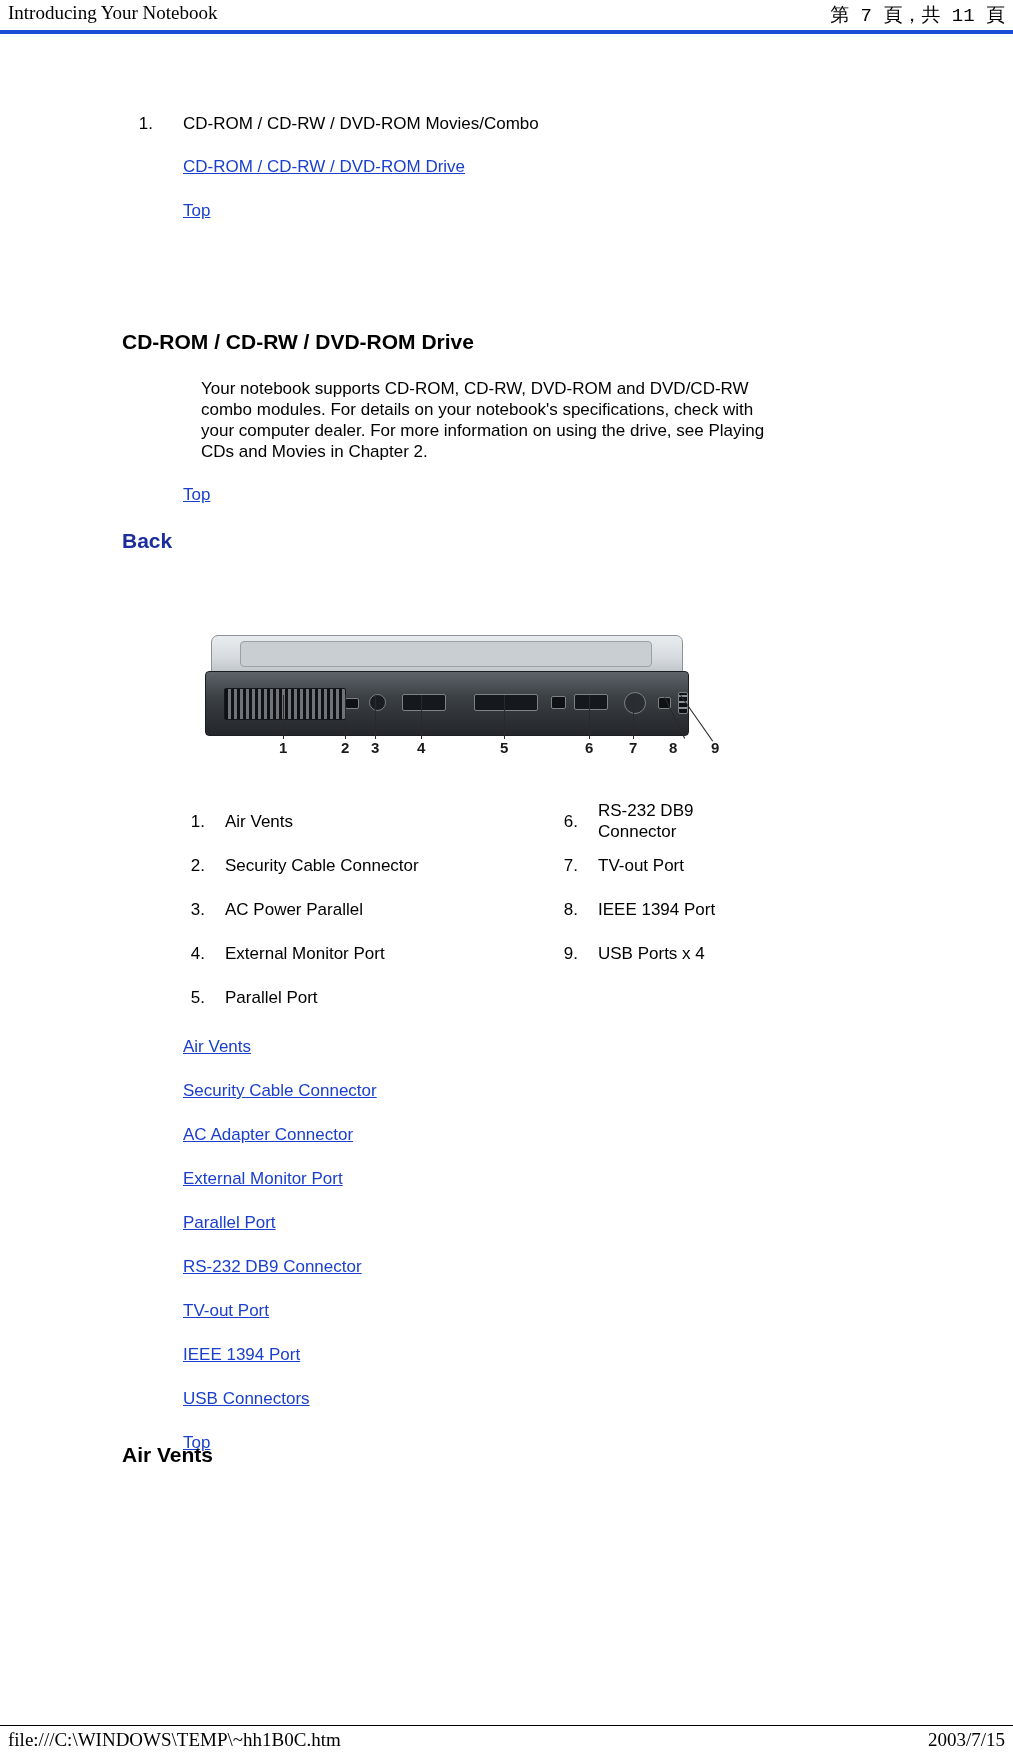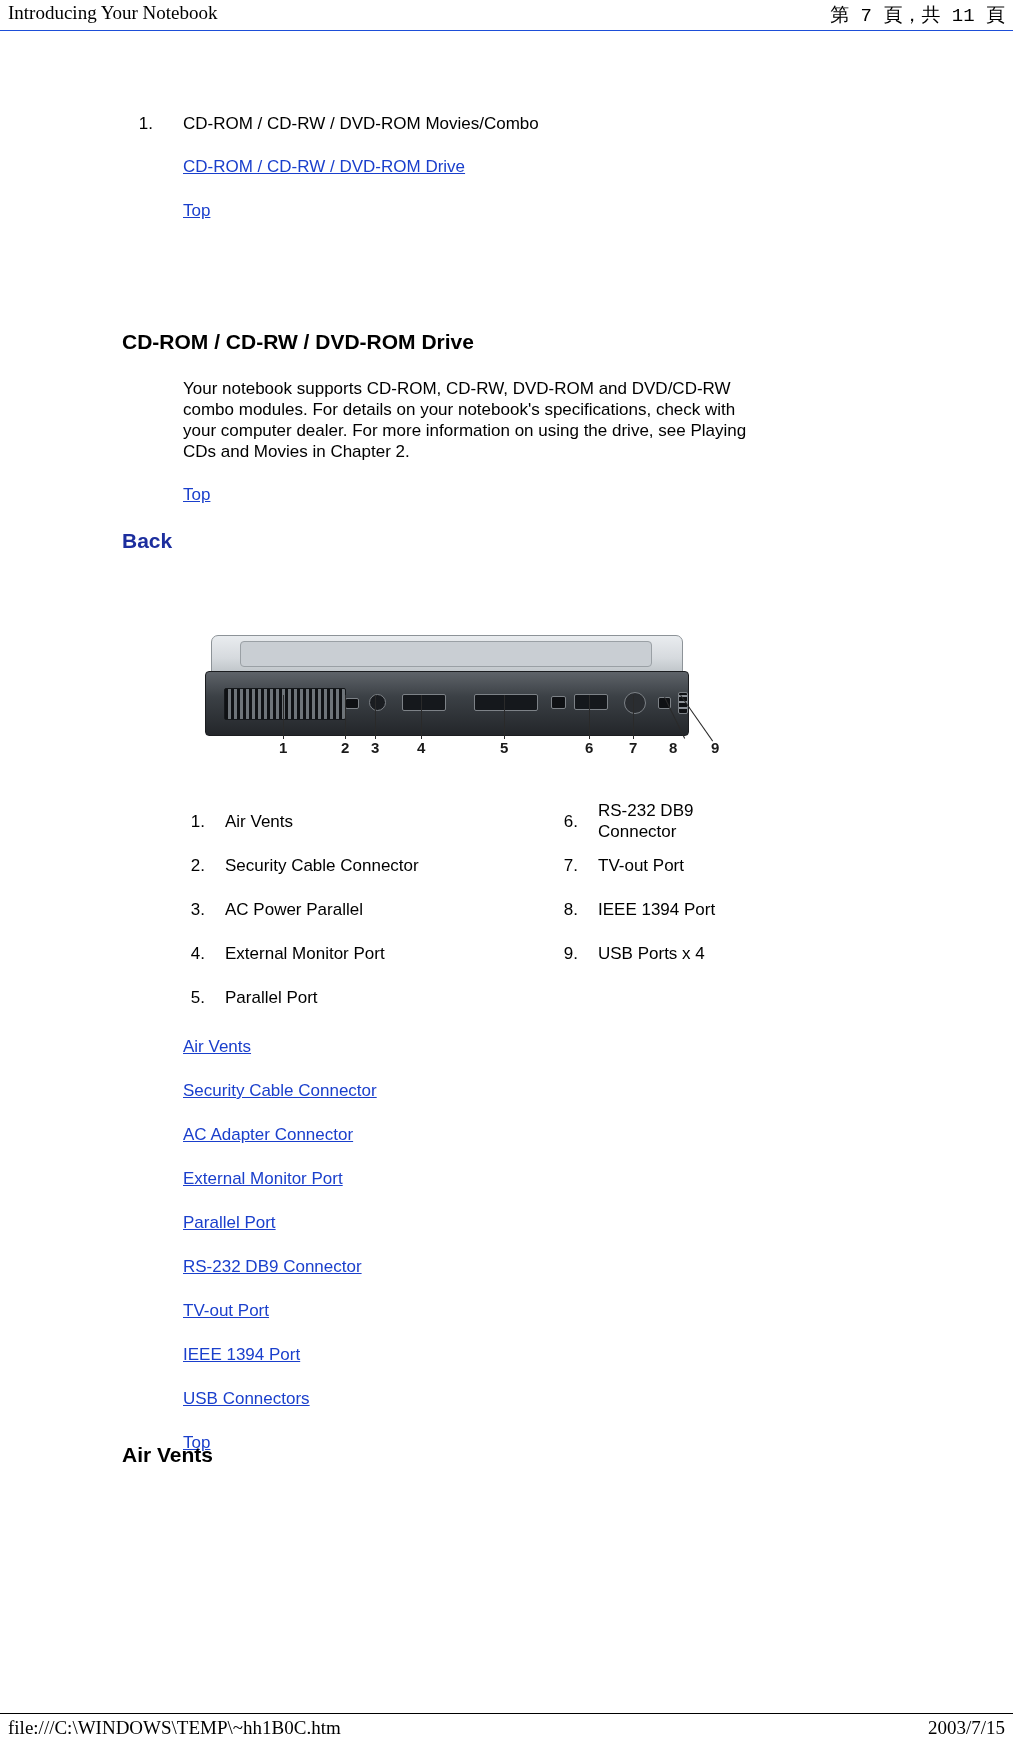--- a/index.html
+++ b/index.html
@@ -16,21 +16,21 @@
     overflow: hidden;
   }
 
   
   .page-header {
     position: absolute;
     top: 0;
     left: 0;
     width: 1013px;
     height: 30px;
-    border-bottom: 1px solid #1d4ed8;
+    border-bottom: 4px solid #1d4ed8;
   }
   .header-left {
     position: absolute;
     left: 8px;
     top: 2px;
     font-family: "Liberation Serif", serif;
     font-size: 19px;
     color: #000000;
     white-space: nowrap;
   }
@@ -40,21 +40,21 @@
     top: 2px;
     font-family: Liberation Mono, monospace;
     font-size: 19px;
     color: #000000;
     white-space: nowrap;
   }
 
   
   .page-footer {
     position: absolute;
-    bottom: 12px;
+    bottom: 0px;
     left: 0;
     width: 1013px;
     height: 28px;
     border-top: 1px solid #000000;
   }
   .footer-left {
     position: absolute;
     left: 8px;
     top: 3px;
     font-family: "Liberation Serif", serif;
@@ -268,21 +268,21 @@
   <div style="position:absolute; left:183px; top:126px;">
     <a class="doclink" href="#">CD-ROM / CD-RW / DVD-ROM Drive</a>
   </div>
 
   <div style="position:absolute; left:183px; top:170px;">
     <a class="doclink" href="#">Top</a>
   </div>
 
   <h2 class="section" style="position:absolute; left:122px; top:299px;">CD-ROM / CD-RW / DVD-ROM Drive</h2>
 
-  <p class="body-text" style="position:absolute; left:183px; top:347px; width:578px;">Your notebook supports CD-ROM, CD-RW, DVD-ROM and DVD/CD-RW combo modules. For details on your notebook's specifications, check with your computer dealer. For more information on using the drive, see Playing CDs and Movies in Chapter 2.</p>
+  <p class="body-text" style="position:absolute; left:201px; top:347px; width:578px;">Your notebook supports CD-ROM, CD-RW, DVD-ROM and DVD/CD-RW combo modules. For details on your notebook's specifications, check with your computer dealer. For more information on using the drive, see Playing CDs and Movies in Chapter 2.</p>
 
   <div style="position:absolute; left:183px; top:454px;">
     <a class="doclink" href="#">Top</a>
   </div>
 
   <h2 class="section-blue" style="position:absolute; left:122px; top:498px;">Back</h2>
 
   <div class="nb-figure">
     <div class="nb-lid">
       <div class="nb-lid-inner"></div>

